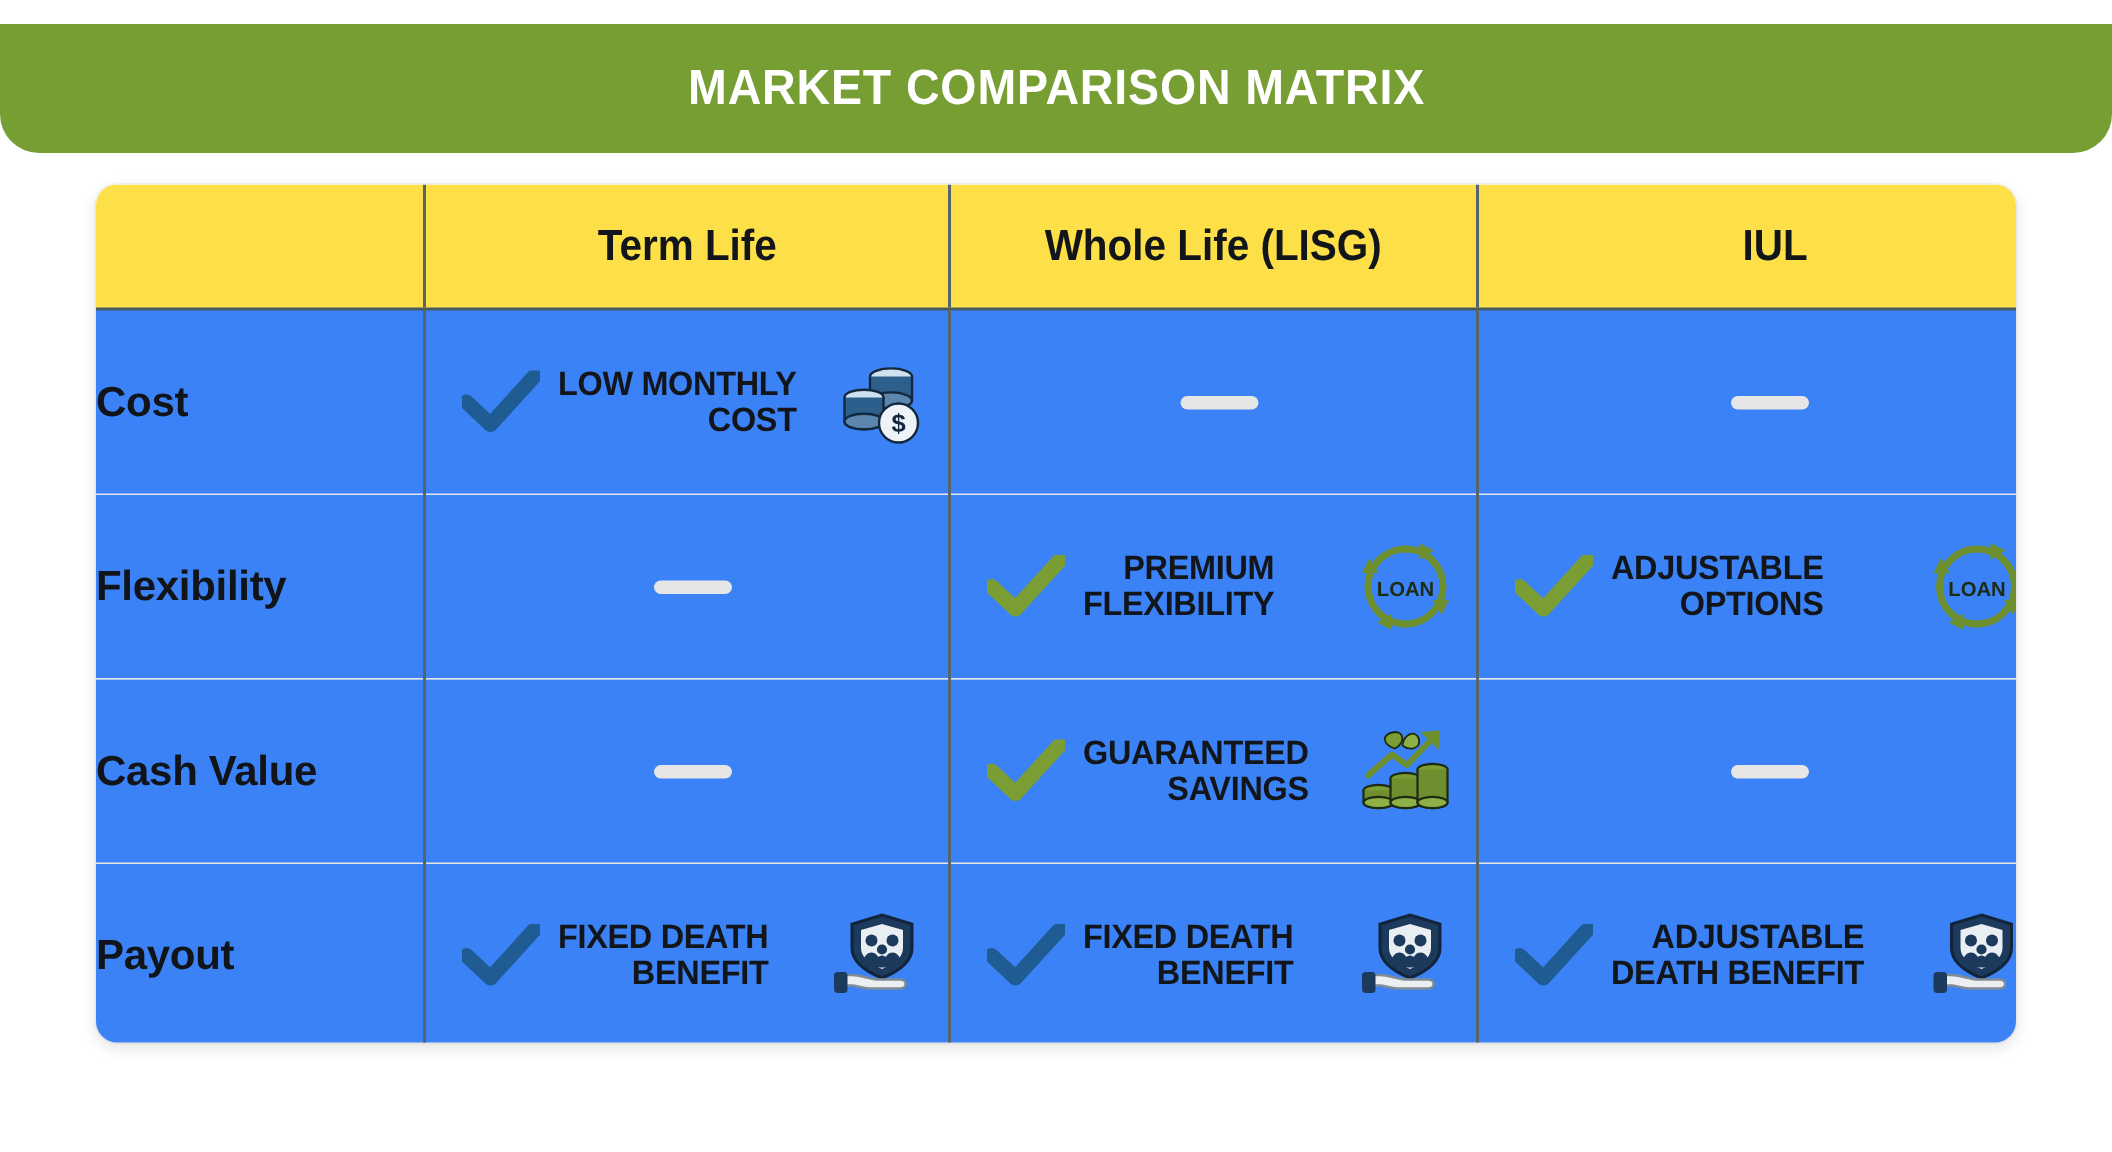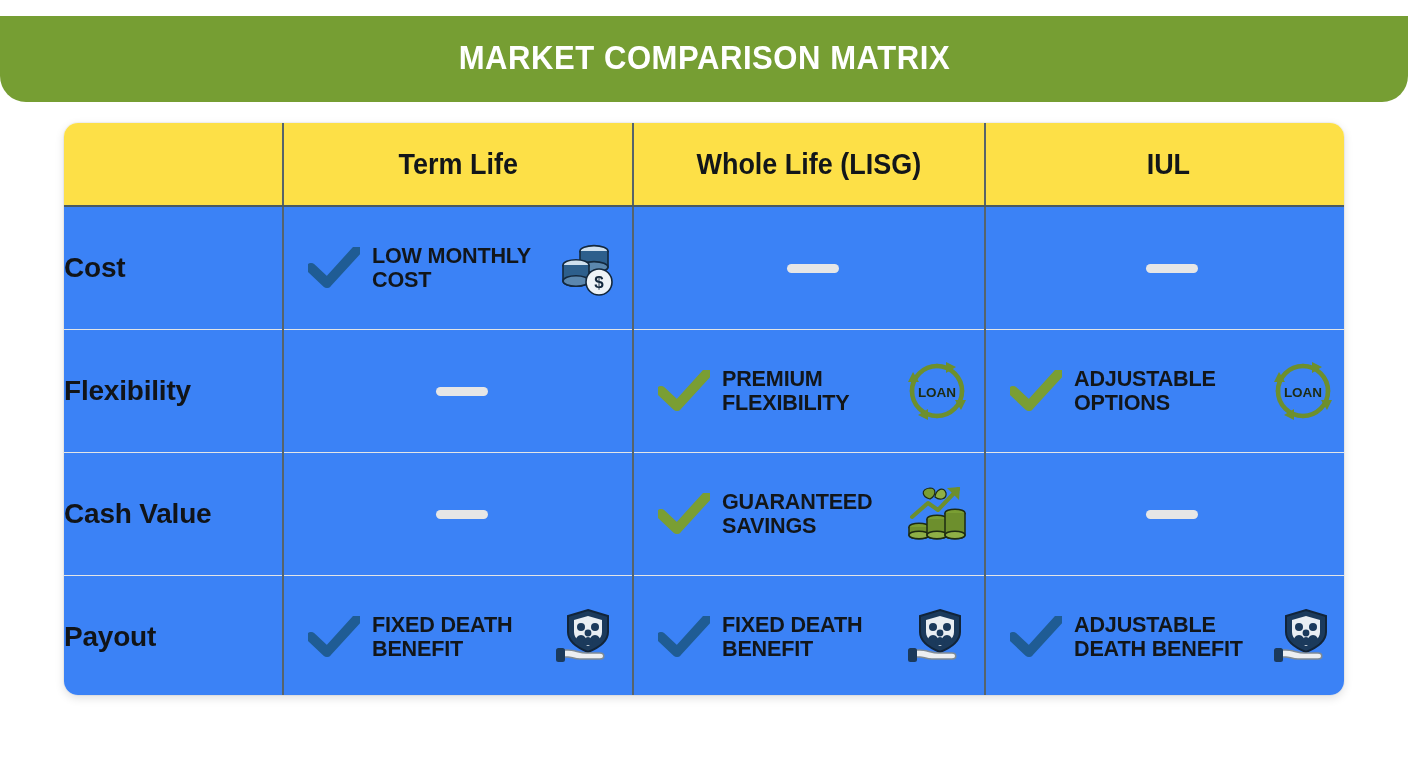--- a/index.html
+++ b/index.html
@@ -100,20 +100,21 @@
 
   
   .cell-inner {
     display: flex;
     align-items: center;
     justify-content: flex-start;
     gap: 12px;
     padding: 0 16px 0 24px;
     height: 100%;
     box-sizing: border-box;
+    text-align: right;
   }
   .cell-inner.center {
     justify-content: center;
   }
   .cell-text {
     font-size: 22.5px;
     font-weight: 700;
     line-height: 1.08;
     color: #12161a;
     letter-spacing: -0.2px;
@@ -150,21 +151,21 @@
   <table class="matrix">
     <thead>
       <tr>
         <th style="width:218px;"></th>
         <th class="col-div" style="width:348px;">
           <span class="head-label">Term Life</span>
         </th>
         <th class="col-div" style="width:350px;">
           <span class="head-label">Whole Life (LISG)</span>
         </th>
-        <th class="col-div" style="width:364px;">
+        <th class="col-div" style="width:364px;padding-left:15px;">
           <span class="head-label">IUL</span>
         </th>
       </tr>
     </thead>
     <tbody>
 
       <tr>
         <td class="row-label-cell">
           <span class="row-label">Cost</span>
         </td>

